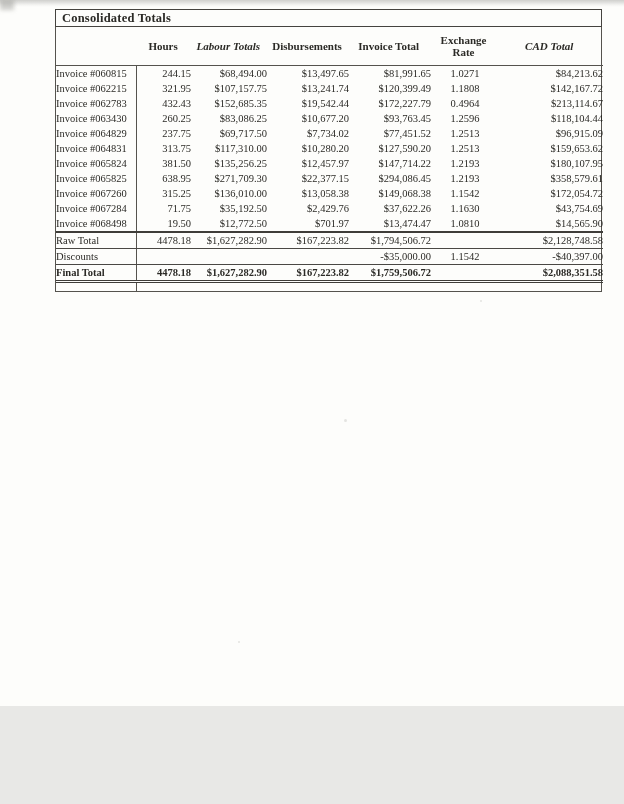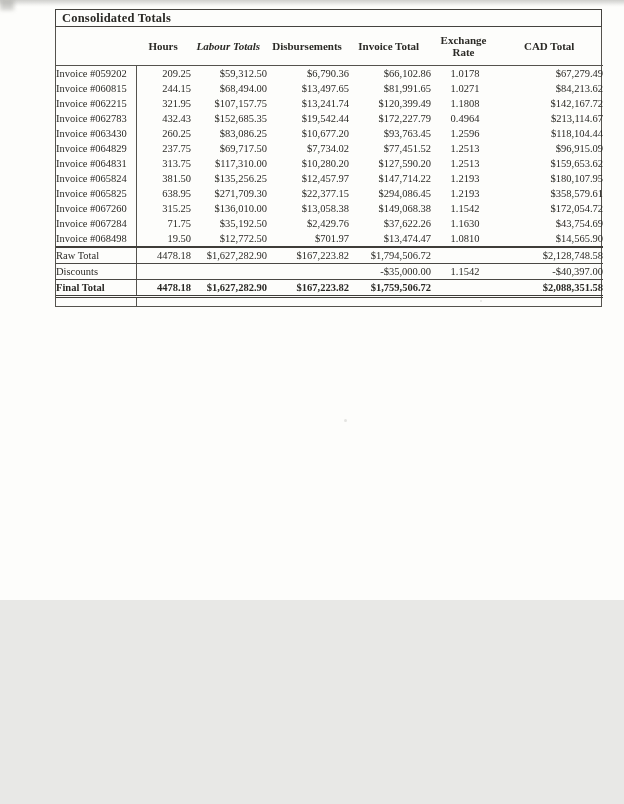--- a/index.html
+++ b/index.html
@@ -1,17 +1,17 @@
 <!DOCTYPE html>
 <html><head>
 <meta charset="utf-8">
 <style>
   html,body { margin:0; padding:0; background:#e8e8e6; }
   .page {
-    position:relative; width:624px; height:600px; margin:0 auto;
+    position:relative; width:624px; height:706px; margin:0 auto;
     background:#fdfdfb; overflow:hidden;
     font-family:"Liberation Serif","DejaVu Serif",serif; color:#2b2a26;
   }
   
   .smudge-top {
     position:absolute; left:0; top:0; width:624px; height:7px;
     background:linear-gradient(to bottom, rgba(150,150,146,0.45), rgba(180,180,176,0.12) 70%, transparent);
     filter:blur(0.5px);
   }
   .smudge-corner {
@@ -32,21 +32,21 @@
     border-bottom:1.2px solid #55534e; box-sizing:border-box;
   }
   .header-row { display:flex; height:38px; align-items:center; font-weight:bold; font-size:11px; }
   .header-cell { text-align:center; line-height:1.12; box-sizing:border-box; }
   .header-cell:nth-child(1){ width:80px; }
   .header-cell:nth-child(2){ width:55px; }
   .header-cell:nth-child(3){ width:76px;font-style:italic; }
   .header-cell:nth-child(4){ width:82px; }
   .header-cell:nth-child(5){ width:82px; }
   .header-cell:nth-child(6){ width:68px; padding:0 8px; }
-  .header-cell:nth-child(7){ width:104px; }
+  .header-cell:nth-child(7){ width:104px;font-style:italic; }
 
   table.totals {
     border-collapse:collapse; width:100%; table-layout:fixed;
     font-size:10.5px; border-top:1.2px solid #55534e;
   }
   table.totals td { height:15px; padding:0; white-space:nowrap; line-height:15px; }
   td.c0 { padding-left:6px; border-right:1.2px solid #55534e; }
   td.c1 { text-align:right; padding-right:10px; }
   td.c2 { text-align:right; padding-right:9px; }
   td.c3 { text-align:right; padding-right:9px; }
@@ -96,29 +96,20 @@
           <col style="width:80px">
             <col style="width:55px">
             <col style="width:76px">
           <col style="width:82px">
             <col style="width:82px">
             <col style="width:68px">
           <col style="width:104px">
         </colgroup>
         <tbody id="table-body">
             <tr>
-              <td class="c0">Invoice #059202</td>
-              <td class="c1">209.25</td>
-              <td class="c2">$59,312.50</td>
-              <td class="c3">$6,790.36</td>
-              <td class="c4">$66,102.86</td>
-              <td class="c5">1.0178</td>
-              <td class="c6">$67,279.49</td>
-            </tr>
-            <tr>
               <td class="c0">Invoice #060815</td>
               <td class="c1">244.15</td>
               <td class="c2">$68,494.00</td>
               <td class="c3">$13,497.65</td>
               <td class="c4">$81,991.65</td>
               <td class="c5">1.0271</td>
               <td class="c6">$84,213.62</td>
             </tr>
             <tr>
               <td class="c0">Invoice #062215</td>

